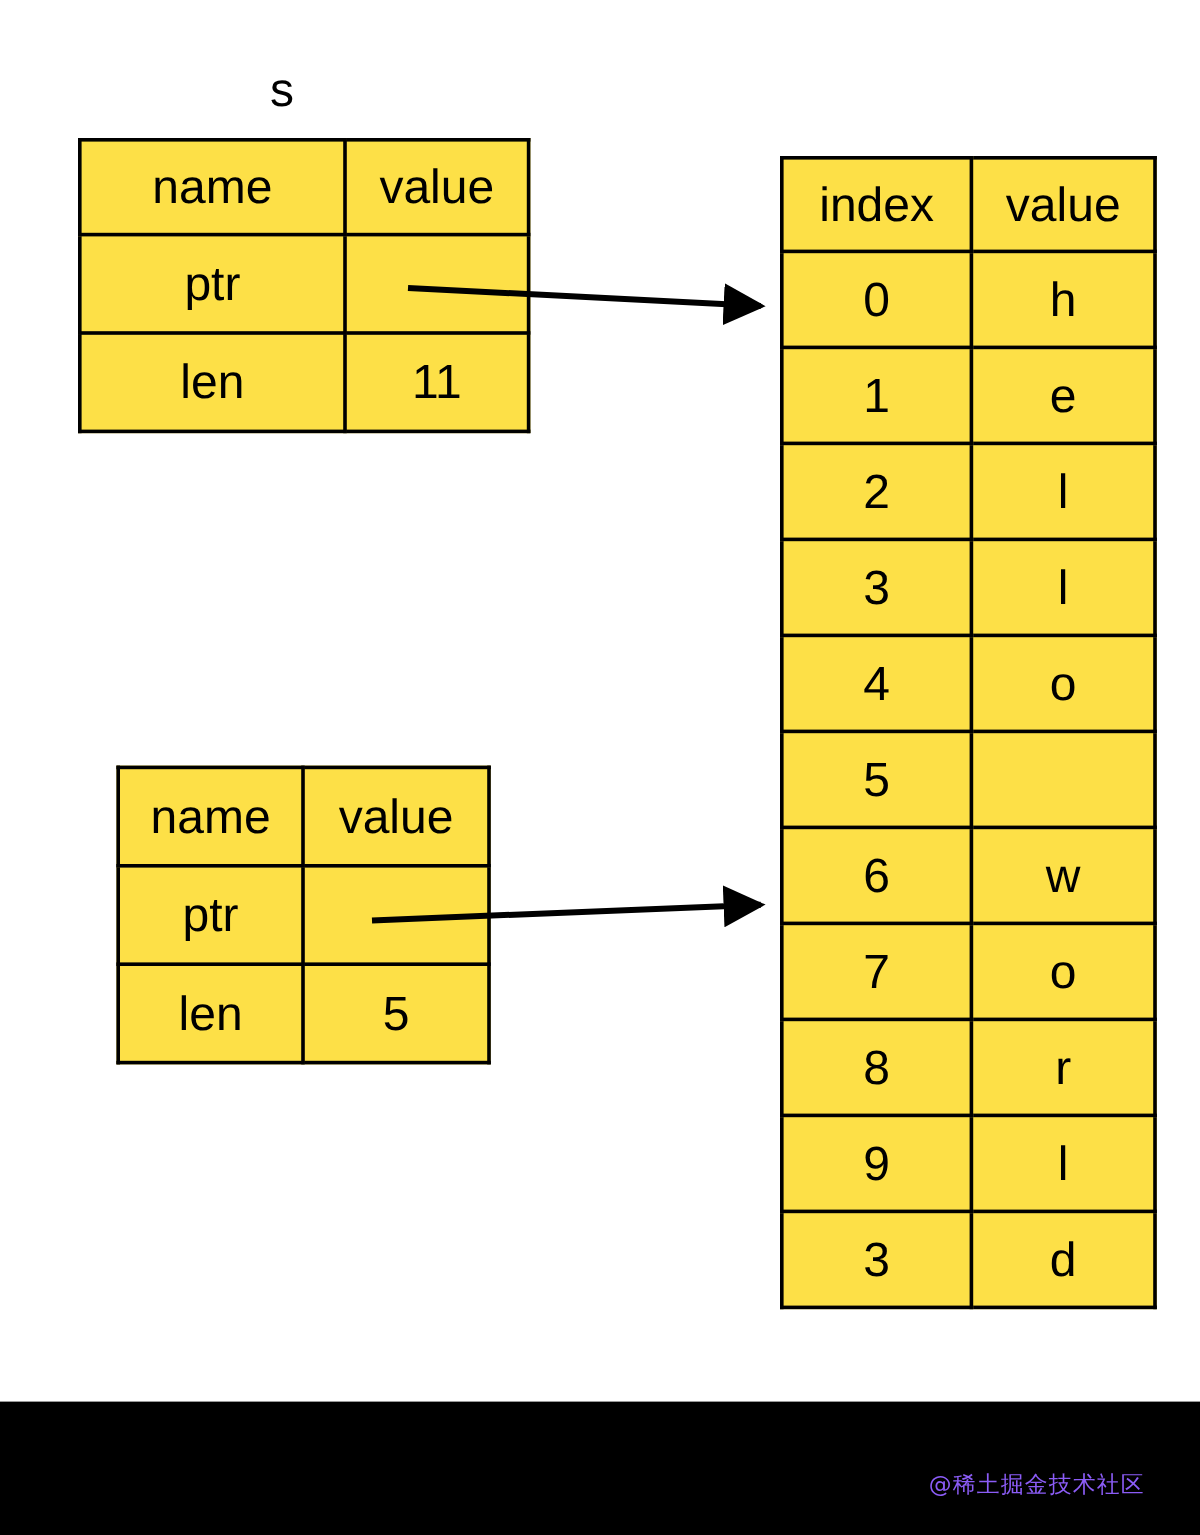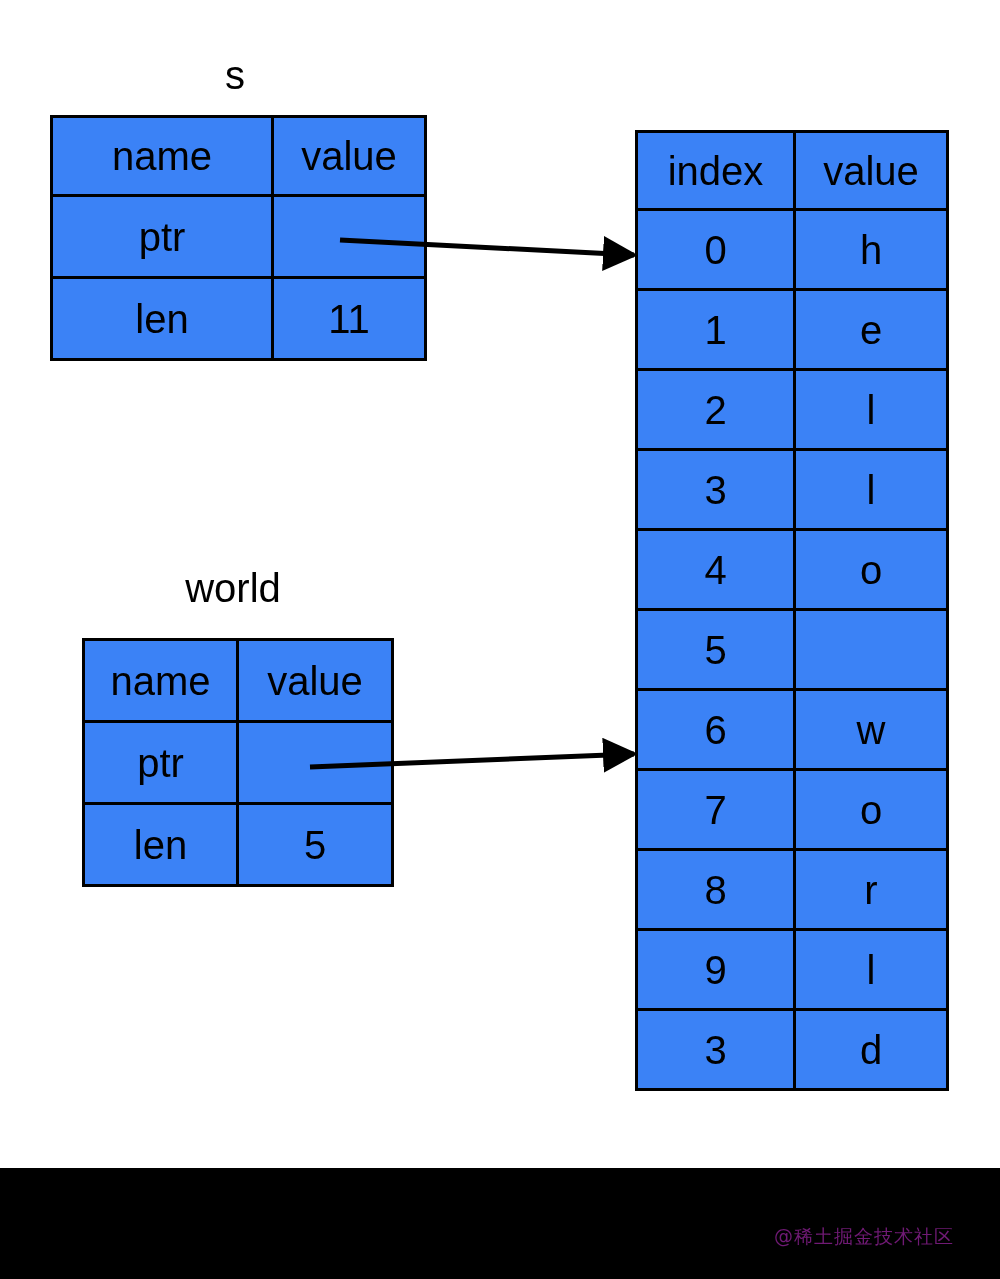--- a/index.html
+++ b/index.html
@@ -27,21 +27,22 @@
     color: #000;
   }
   #title-s      { left: 135px; top: 55px;  width: 200px; }
   #title-world  { left: 133px; top: 568px; width: 200px; }
 
   
   .struct-table {
     position: absolute;
     border-collapse: collapse;
     table-layout: fixed;
-    background: #3b82f6;
+    background: #fde047;
+    margin-left: 15px;
   }
   .struct-table td {
     border: 3px solid #000;
     text-align: center;
     vertical-align: middle;
     font-size: 40px;
     line-height: 1;
     padding: 0;
     overflow: visible;
     white-space: nowrap;
@@ -90,21 +91,21 @@
     width: 1000px;
     height: 111px;
     background: #000000;
   }
   #watermark {
     position: absolute;
     right: 46px;
     top: 1224px;
     font-size: 19px;
     letter-spacing: 1px;
-    color: #701a75;
+    color: #8b5cf6;
     white-space: nowrap;
     font-family: "DejaVu Sans", sans-serif;
   }
 </style>
 </head>
 <body>
 
 <div id="canvas">
 
   <div id="title-s" class="tbl-title">s</div>
@@ -119,21 +120,20 @@
         <td class="col-name">ptr</td>
         <td class="col-value"></td>
       </tr>
       <tr class="r-body">
         <td class="col-name">len</td>
         <td class="col-value">11</td>
       </tr>
     </tbody>
   </table>
 
-  <div id="title-world" class="tbl-title">world</div>
 
   <table id="table-world" class="struct-table">
     <tbody>
       <tr>
         <td class="col-name overflow-cell"><span>name</span></td>
         <td class="col-value overflow-cell"><span>value</span></td>
       </tr>
       <tr>
         <td class="col-name">ptr</td>
         <td class="col-value"></td>

